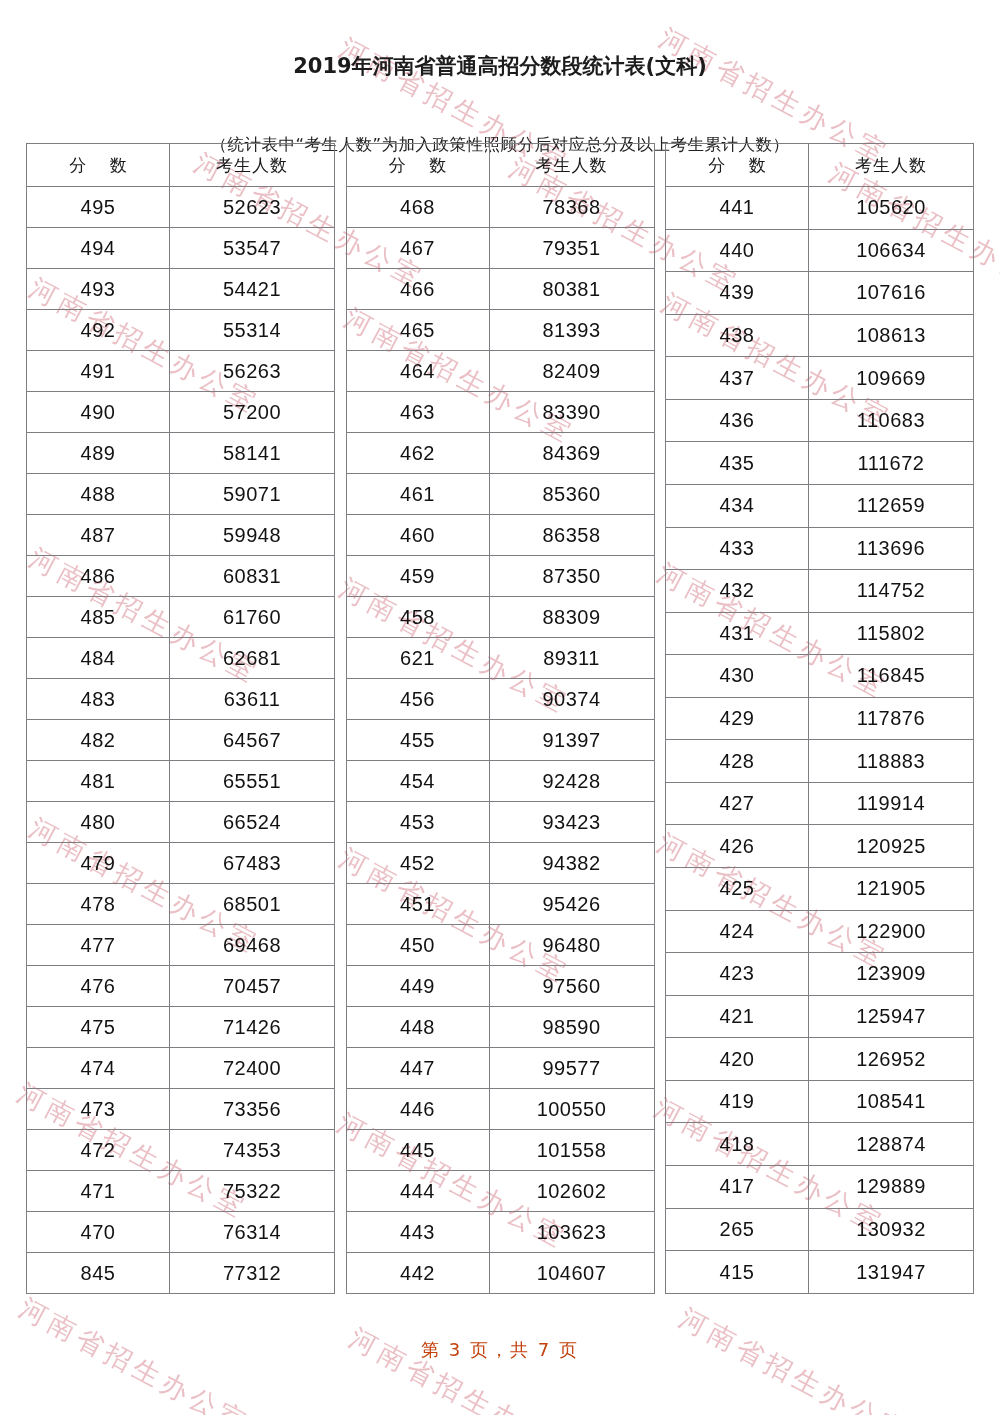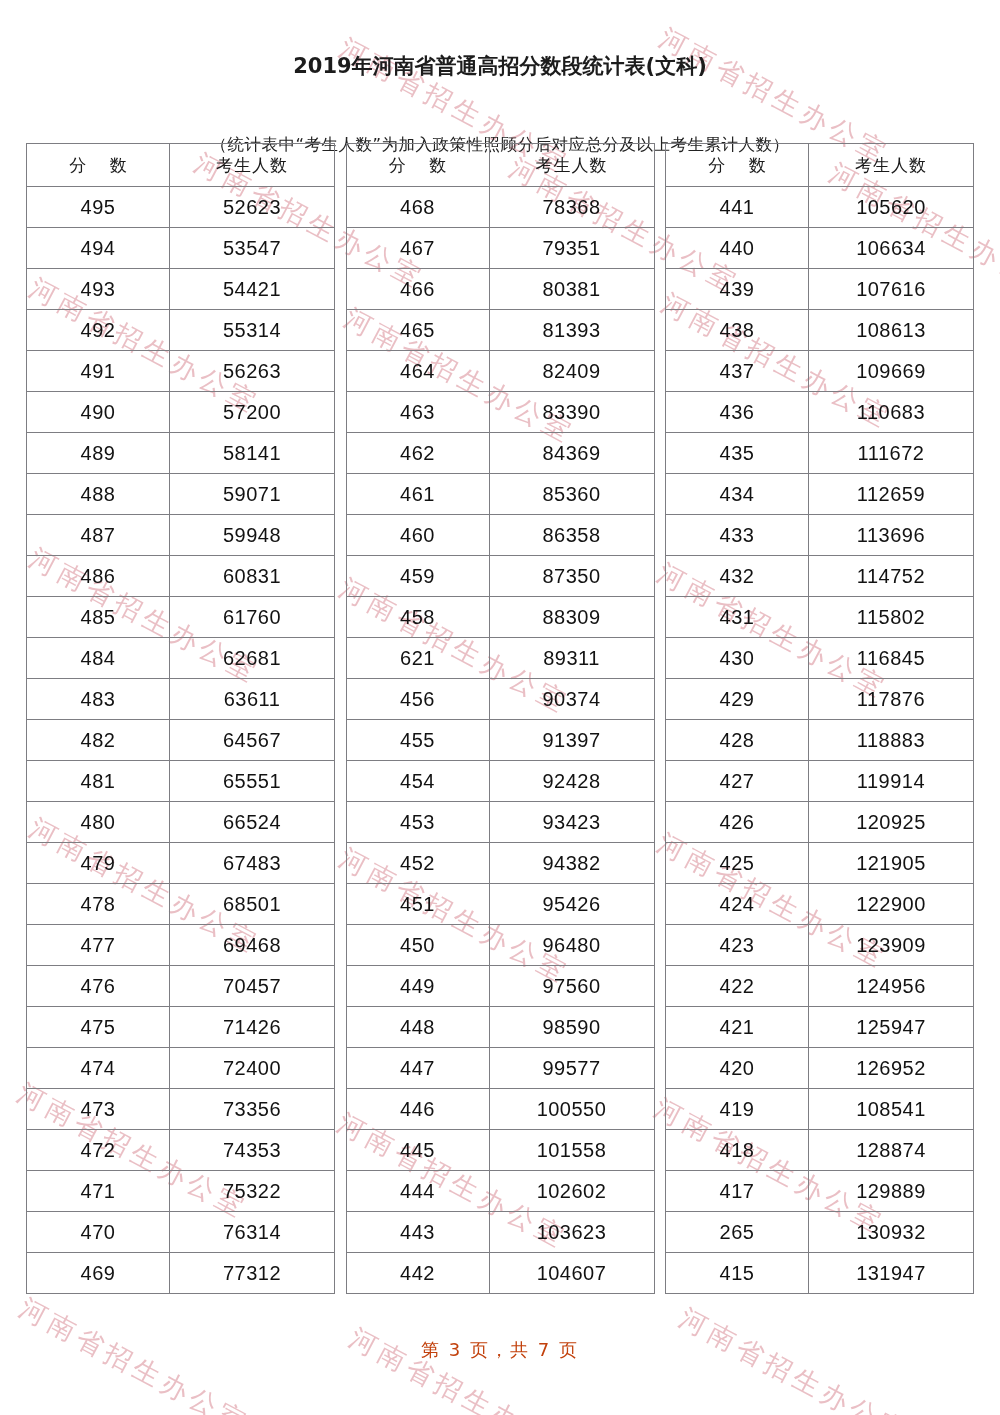--- a/index.html
+++ b/index.html
@@ -281,21 +281,21 @@
           </tr>
           <tr>
             <td>471</td>
             <td>75322</td>
           </tr>
           <tr>
             <td>470</td>
             <td>76314</td>
           </tr>
           <tr>
-            <td>469</td>
+            <td>845</td>
             <td>77312</td>
           </tr>
         </tbody>
       </table>
       <table class="score-table">
         <colgroup>
           <col class="c-score">
           <col class="c-count">
         </colgroup>
         <thead>
@@ -497,24 +497,20 @@
           </tr>
           <tr>
             <td>424</td>
             <td>122900</td>
           </tr>
           <tr>
             <td>423</td>
             <td>123909</td>
           </tr>
           <tr>
-            <td>422</td>
-            <td>124956</td>
-          </tr>
-          <tr>
             <td>421</td>
             <td>125947</td>
           </tr>
           <tr>
             <td>420</td>
             <td>126952</td>
           </tr>
           <tr>
             <td>419</td>
             <td>108541</td>

